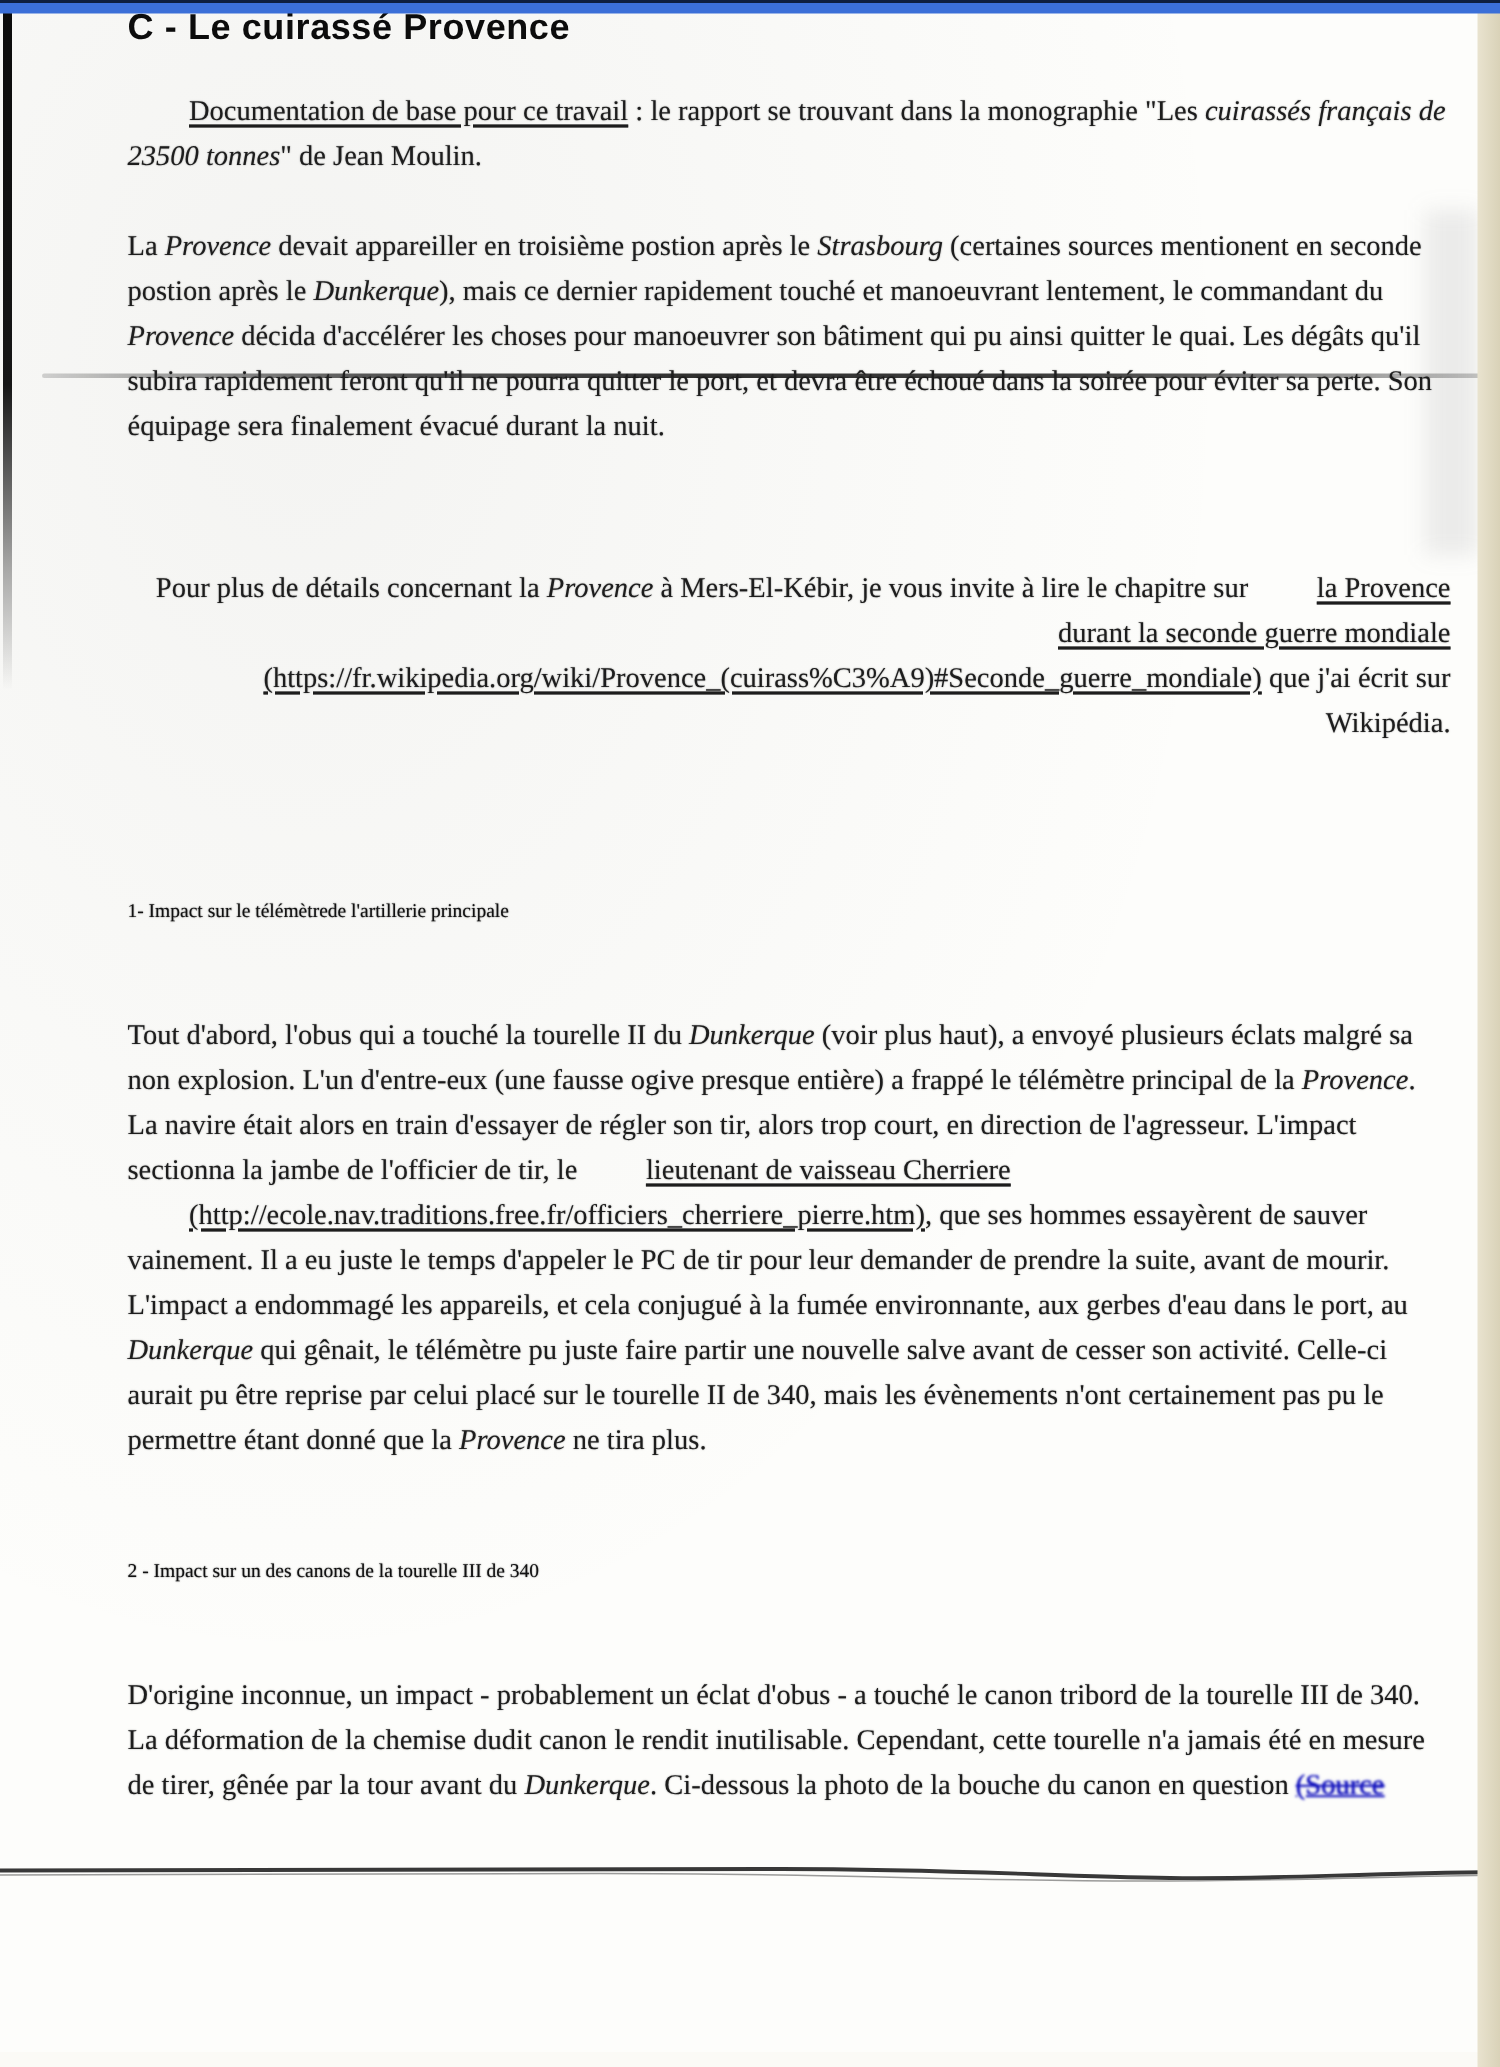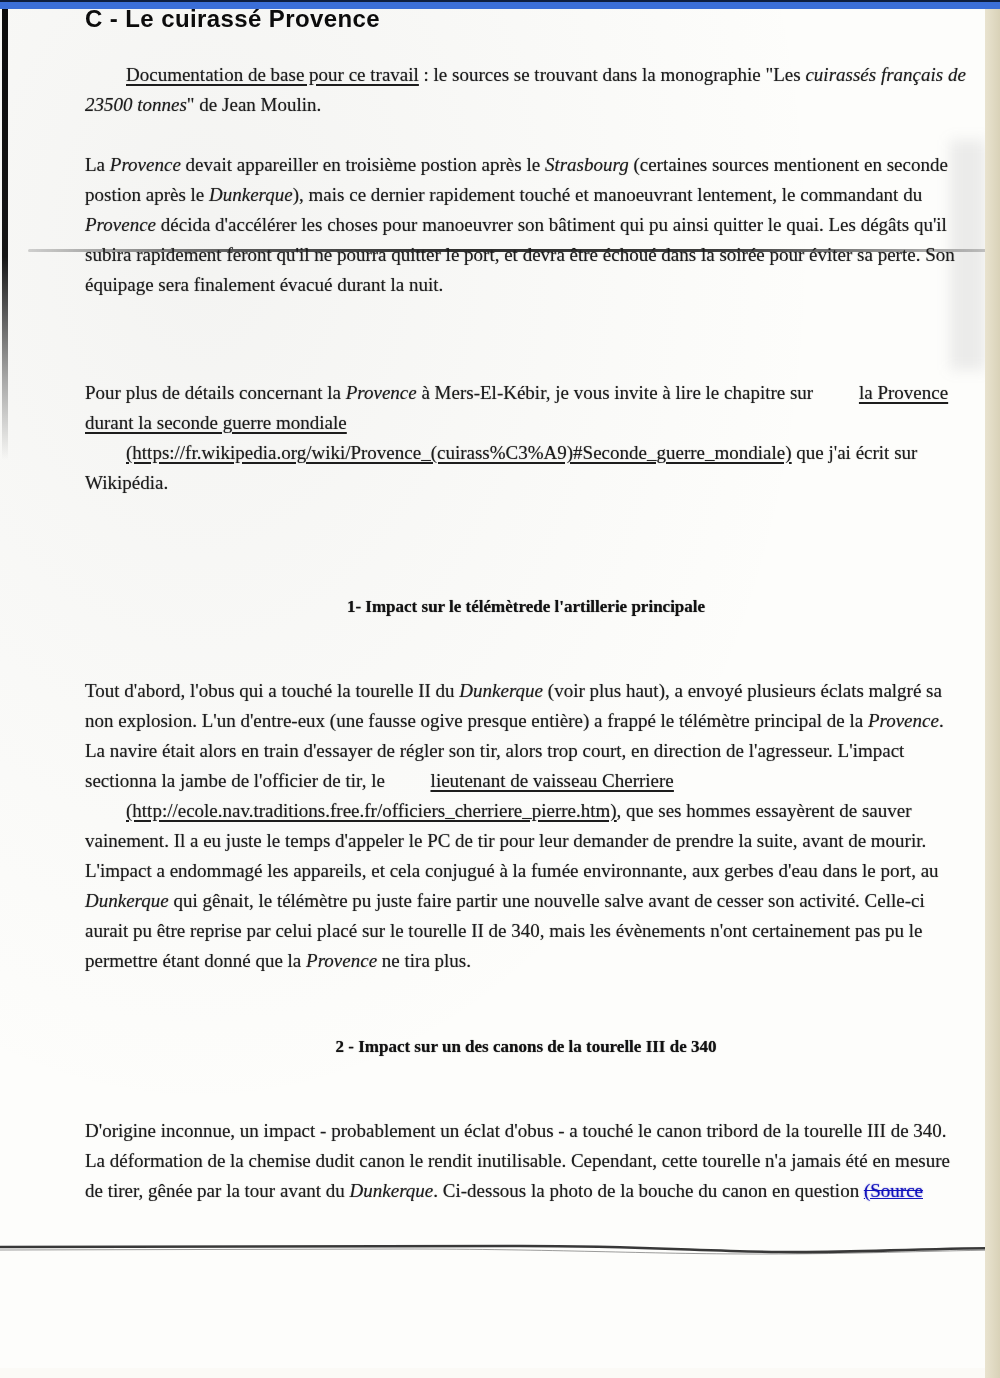--- a/index.html
+++ b/index.html
@@ -45,27 +45,26 @@
     z-index:3;
   }
   .para,.subhead{
     position:absolute;left:85px;width:882px;margin:0;
     font-size:19px;line-height:30px;color:#1d1d1d;
     text-shadow:0 0 1px rgba(20,20,20,0.55);
     filter:blur(0.3px);
     z-index:3;
   }
   .subhead{
-    font-weight:bold;font-size:17px;color:#121212;
+    font-weight:normal;font-size:13px;color:#121212;
     text-shadow:0 0 1px rgba(10,10,10,0.7);
-    text-align:center;
   }
   .p-doc{top:60px;}
   .p-dep{top:150px;}
-  .p-det{top:378px;}
+  .p-det{top:378px;text-align:right;}
   .p-rap{top:528px;}
   .h-1{top:592px;}
   .p-i1{top:676px;}
   .h-2{top:1032px;}
   .p-i2{top:1116px;}
   .i{font-style:italic;}
   .u{text-decoration:underline;text-decoration-thickness:1.5px;text-underline-offset:3px;margin-left:41px;}
   .lnk{
     color:#1414bd;font-weight:normal;
     text-decoration:underline line-through;
@@ -93,21 +92,21 @@
   <div class="smudge"></div>
 
   <div class="top-bar"></div>
 
   <div class="left-edge"></div>
 
   <div class="right-strip"></div>
 
   <h1 class="title">C - Le cuirassé Provence</h1>
 
-  <p class="para p-doc"><span class="u">Documentation de base pour ce travail</span><span> : le sources se trouvant dans la monographie "Les </span><span class="i">cuirassés français de 23500 tonnes</span><span>" de Jean Moulin.</span></p>
+  <p class="para p-doc"><span class="u">Documentation de base pour ce travail</span><span> : le rapport se trouvant dans la monographie "Les </span><span class="i">cuirassés français de 23500 tonnes</span><span>" de Jean Moulin.</span></p>
 
   <p class="para p-dep"><span>La </span><span class="i">Provence</span><span> devait appareiller en troisième postion après le </span><span class="i">Strasbourg</span><span> (certaines sources mentionent en seconde postion après le </span><span class="i">Dunkerque</span><span>), mais ce dernier rapidement touché et manoeuvrant lentement, le commandant du </span><span class="i">Provence</span><span> décida d'accélérer les choses pour manoeuvrer son bâtiment qui pu ainsi quitter le quai. Les dégâts qu'il subira rapidement feront qu'il ne pourra quitter le port, et devra être échoué dans la soirée pour éviter sa perte. Son équipage sera finalement évacué durant la nuit.</span></p>
 
   <div class="fold-line"></div>
 
   <p class="para p-det"><span>Pour plus de détails concernant la </span><span class="i">Provence</span><span> à Mers-El-Kébir, je vous invite à lire le chapitre sur </span><span class="u">la Provence durant la seconde guerre mondiale</span><span> </span><span class="u">(https://fr.wikipedia.org/wiki/Provence_(cuirass%C3%A9)#Seconde_guerre_mondiale)</span><span> que j'ai écrit sur Wikipédia.</span></p>
 
 
   <h2 class="subhead h-1">1- Impact sur le télémètrede l'artillerie principale</h2>
 

